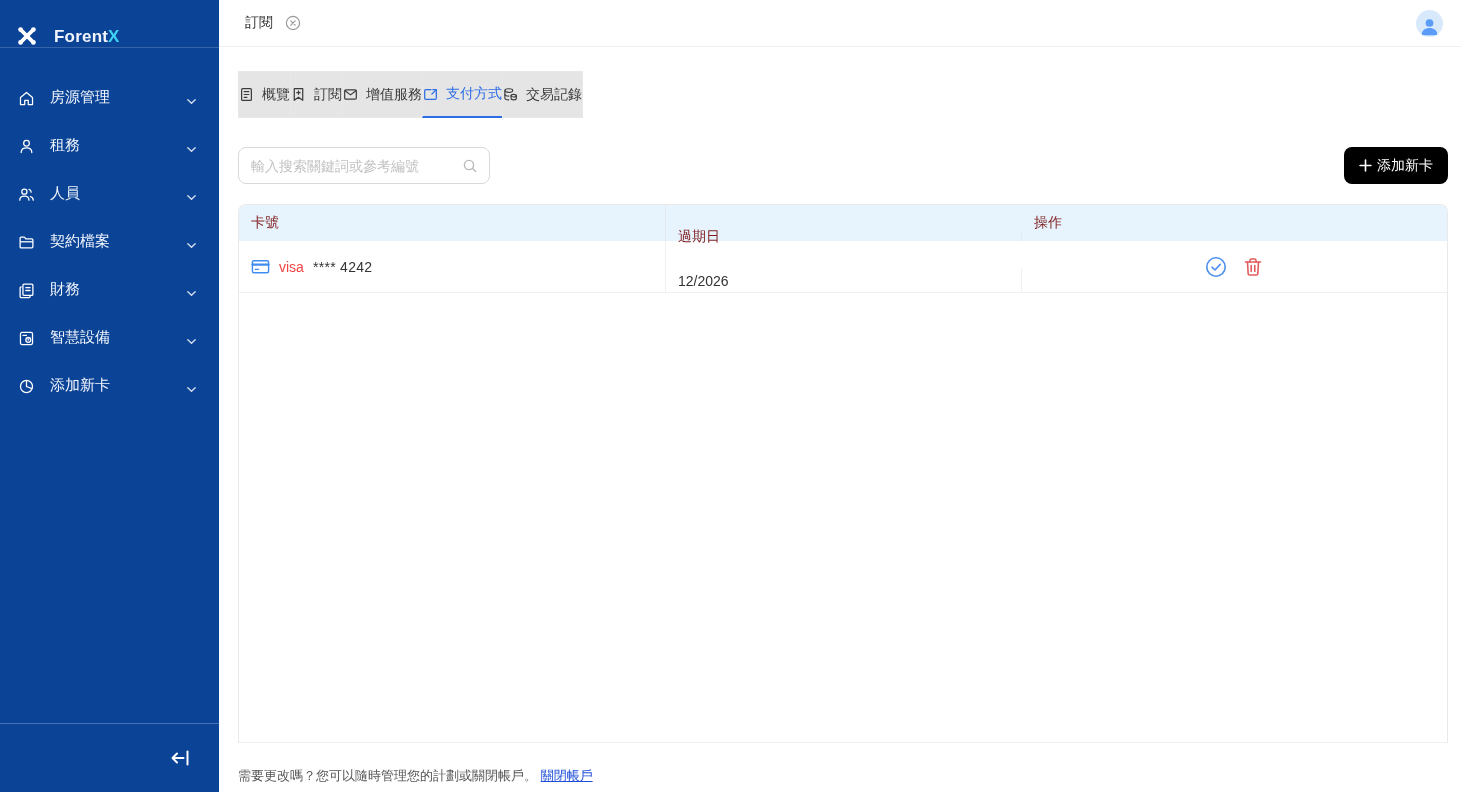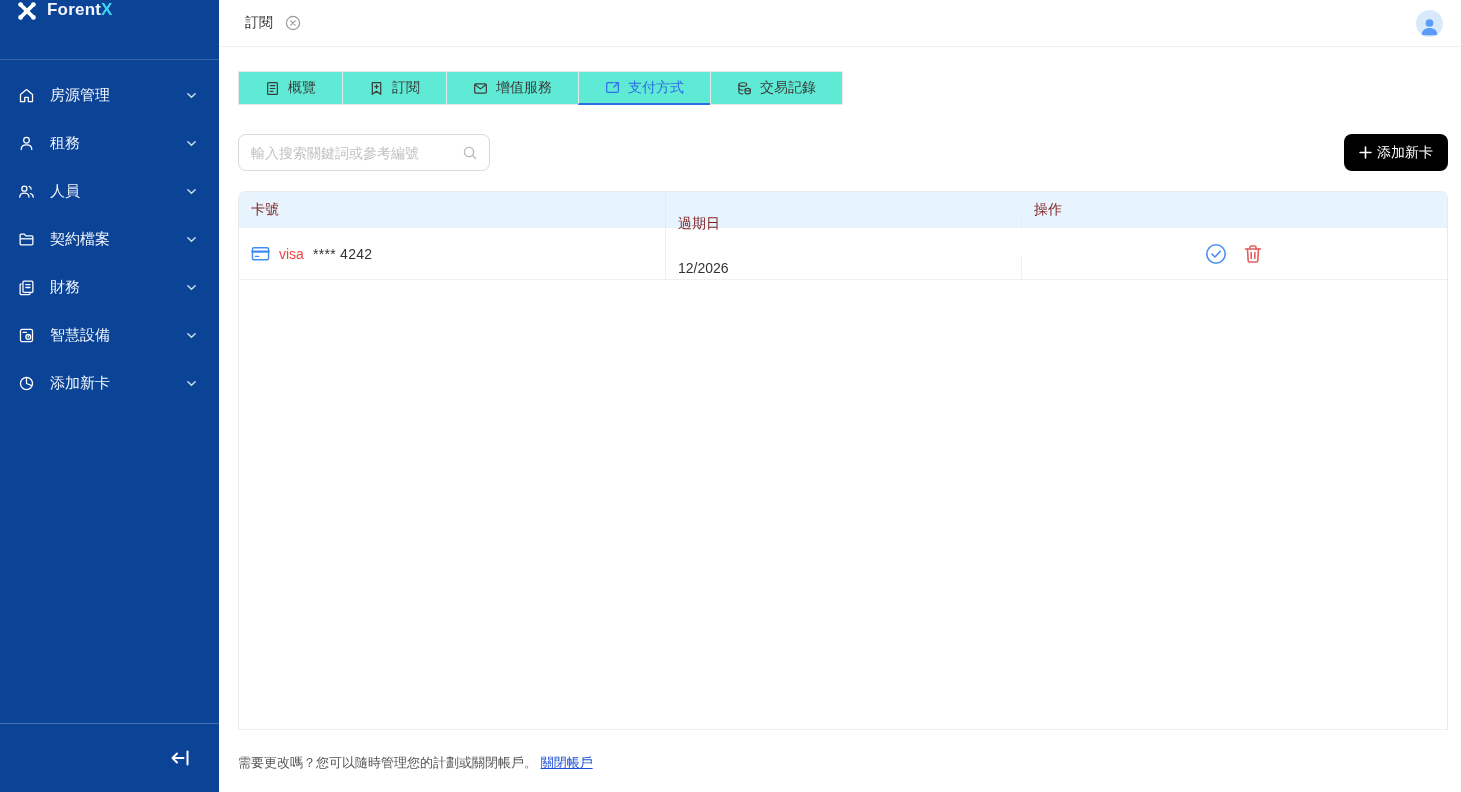--- a/index.html
+++ b/index.html
@@ -13,31 +13,31 @@
   }
 
   
   .sidebar {
     width: 219px; min-width: 219px; height: 792px;
     background: #0b4397;
     display: flex; flex-direction: column;
     color: #f2f6fc;
   }
   .logo-bar {
-    height: 60px; display: flex; align-items: flex-start;
-    padding-left: 16px; gap: 9px;
+    height: 48px; display: flex; align-items: flex-end;
+    padding-left: 16px; gap: 16px;
     border-bottom: 1px solid rgba(255,255,255,0.18);
   }
   .logo-mark { width: 22px; height: 22px; display: block; }
   .logo-text { font-size: 17px; font-weight: bold; letter-spacing: .2px; }
   .logo-text .accent { color: #3fd2f2; }
 
   .nav { padding-top: 11px; flex: 1; }
   .nav-item {
-    height: 48px; display: flex; align-items: center;
+    height: 48px; display: flex; align-items: flex-end;
     padding: 0 22px 0 18px; cursor: pointer; gap: 15px;
     font-size: 15px;
   }
   .nav-item .nicon { width: 17px; height: 17px; flex: 0 0 auto; display: block; }
   .nav-item .nlabel { flex: 1; }
   .nav-item .chev { width: 11px; height: 11px; opacity: .8; }
 
   .sidebar-footer {
     height: 69px; border-top: 1px solid rgba(255,255,255,0.25);
     display: flex; align-items: center; justify-content: flex-end;
@@ -62,24 +62,24 @@
     width: 27px; height: 27px; border-radius: 50%;
     background: #d8e9fc; overflow: hidden; cursor: pointer;
     display: flex; align-items: flex-end; justify-content: center;
   }
 
   .content { padding: 24px 13px 0 19px; flex: 1; display: flex; flex-direction: column; }
 
   
   .tabs { display: flex; }
   .tab {
-    height: 34px; display: flex; align-items: center; gap: 8px;
-    padding: 0 26px; border: 1px solid #e8e8e8;
+    height: 47px; display: flex; align-items: center; gap: 8px;
+    padding: 0 0; border: 1px solid #e8e8e8;
     margin-left: -1px; cursor: pointer; color: #3c3c3c;
-    background: #5eead4; white-space: nowrap;
+    background: #e5e5e5; white-space: nowrap;
   }
   .tab:first-child { margin-left: 0; }
   .tab .ticon { width: 15px; height: 15px; display: block; }
   .tab.active { color: #2d6de5; border-bottom: 2px solid #2d6de5; }
 
   
   .toolbar { margin-top: 29px; display: flex; align-items: center; justify-content: space-between; }
   .search-box {
     width: 252px; height: 37px; border: 1px solid #d9d9d9; border-radius: 8px;
     display: flex; align-items: center; padding: 0 11px 0 12px; background: #fff;

